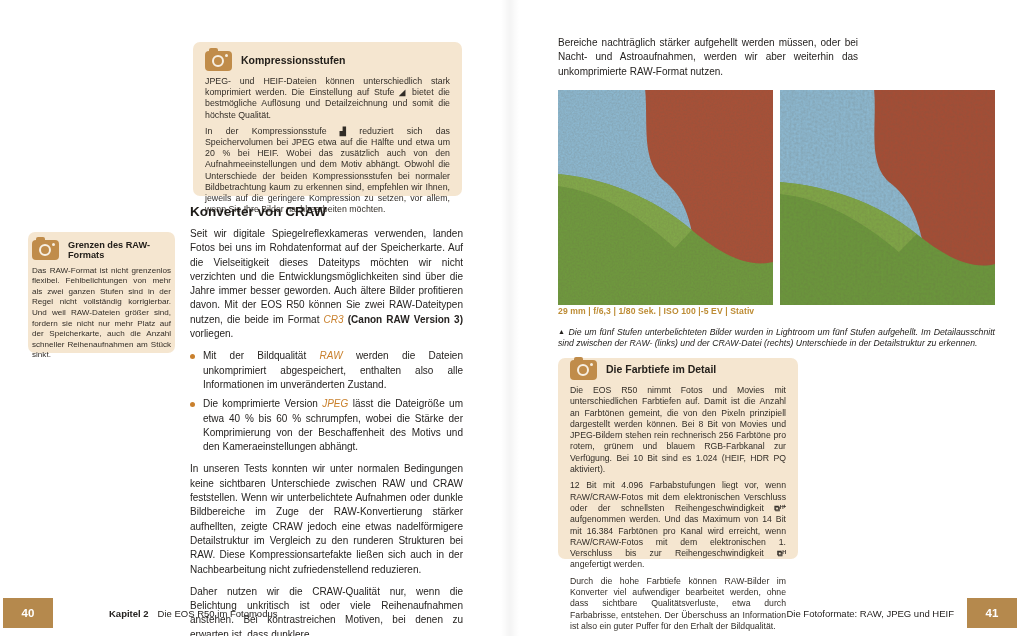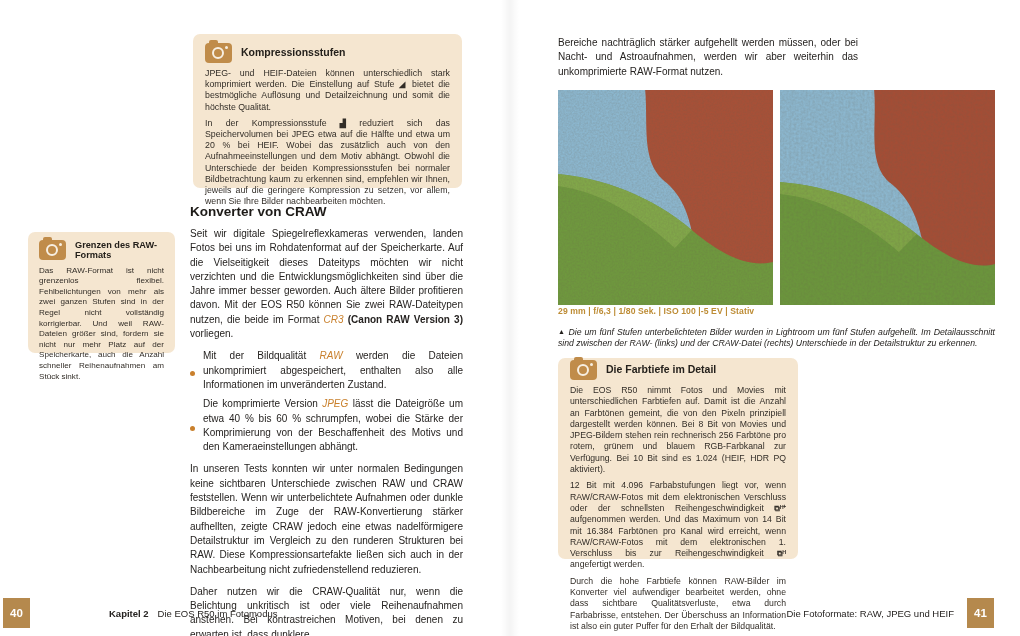--- a/index.html
+++ b/index.html
@@ -9,22 +9,22 @@
   }
   .gutter {
     position:absolute; left:501px; top:0; width:18px; height:636px;
     background:linear-gradient(to right, rgba(0,0,0,0), rgba(0,0,0,0.045), rgba(0,0,0,0));
   }
 
   
   .infobox {
     position:absolute; background:#f5e6d0; border-radius:7px; box-sizing:border-box;
   }
-  #box-kompression { left:193px; top:34px; width:269px; height:154px; padding:9px 12px; }
-  #box-grenzen     { left:28px;  top:232px; width:147px; height:121px; padding:8px 11px; }
+  #box-kompression { left:193px; top:42px; width:269px; height:154px; padding:9px 12px; }
+  #box-grenzen     { left:28px;  top:232px; width:147px; height:121px; padding:8px 4px; }
   #box-farbtiefe   { left:558px; top:358px; width:240px; height:201px; padding:2px 12px; }
 
   .box-head { display:flex; align-items:center; gap:9px; margin-bottom:4px; }
   .box-title { font-size:10.5px; font-weight:bold; color:#24201b; line-height:1.12; }
   #box-grenzen .box-title { font-size:9.2px; }
   .infobox p {
     margin:5px 0 0; font-size:8.8px; line-height:11.2px; text-align:justify;
     color:#322d27; hyphens:auto;
   }
   #box-grenzen p { font-size:8.1px; line-height:10.6px; }
@@ -38,21 +38,21 @@
   .cam-icon::after { content:""; position:absolute; right:4px; top:3px; width:3px; height:3px;
     background:#f7efe2; border-radius:50%; }
   .cam-bump { position:absolute; top:-3px; left:4px; width:9px; height:4px;
     background:#c08c4a; border-radius:2px 2px 0 0; }
 
   
   .main-col { position:absolute; left:190px; top:204px; width:273px; }
   .main-col h2 { margin:0 0 8px; font-size:13.5px; font-weight:bold; color:#1d1a17; }
   .bodyp { margin:0 0 8px; font-size:10px; line-height:14.3px; text-align:justify;
     color:#262321; hyphens:auto; }
-  .bullet-item { display:flex; gap:8px; margin:0 0 5px;align-items:center; }
+  .bullet-item { display:flex; gap:8px; margin:0 0 5px; }
   .dot { flex:0 0 auto; width:5px; height:5px; border-radius:50%; background:#c9802d; margin-top:5px; }
   .bullet-item .bodyp { margin:0; }
   .bullets { margin:0 0 8px; }
 
   .right-top-p { position:absolute; left:558px; top:36px; width:300px; }
 
   
   .photos { position:absolute; left:558px; top:90px; width:437px; height:215px; display:flex; gap:7px; }
   .photo { flex:1 1 0; height:215px; }
   .photo svg { display:block; width:100%; height:100%; }
@@ -62,21 +62,21 @@
   .caption { position:absolute; left:558px; top:318px; width:437px; font-size:8.7px;
     font-style:italic; line-height:11.3px; color:#211e1b; text-align:justify; }
   .caption .marker { font-style:normal; font-size:7px; margin-right:3px; position:relative; top:-1px; }
 
   
   .s-accent { color:#c9802d; font-style:italic;margin-top:48px; }
   .s-bold { font-weight:bold; }
   .s-glyph { font-style:normal; font-weight:bold; font-size:0.9em; }
 
   
-  .pagenum { position:absolute; top:598px; width:27px; height:30px; background:#b5894d;
+  .pagenum { position:absolute; top:598px; width:50px; height:30px; background:#b5894d;
     color:#ffffff; font-weight:bold; font-size:11.5px; display:flex; align-items:center;
     justify-content:center; }
   #pn-left { left:3px; }
   #pn-right { left:967px; }
   .footer-left { position:absolute; left:64px; top:608px; font-size:9.5px; color:#262321; }
   .footer-left .chap { font-weight:bold; margin-right:9px;padding-left:45px; }
   .footer-right { position:absolute; left:660px; top:608px; width:294px; text-align:right;
     font-size:9.5px; color:#262321; }
 </style>
 </head>

